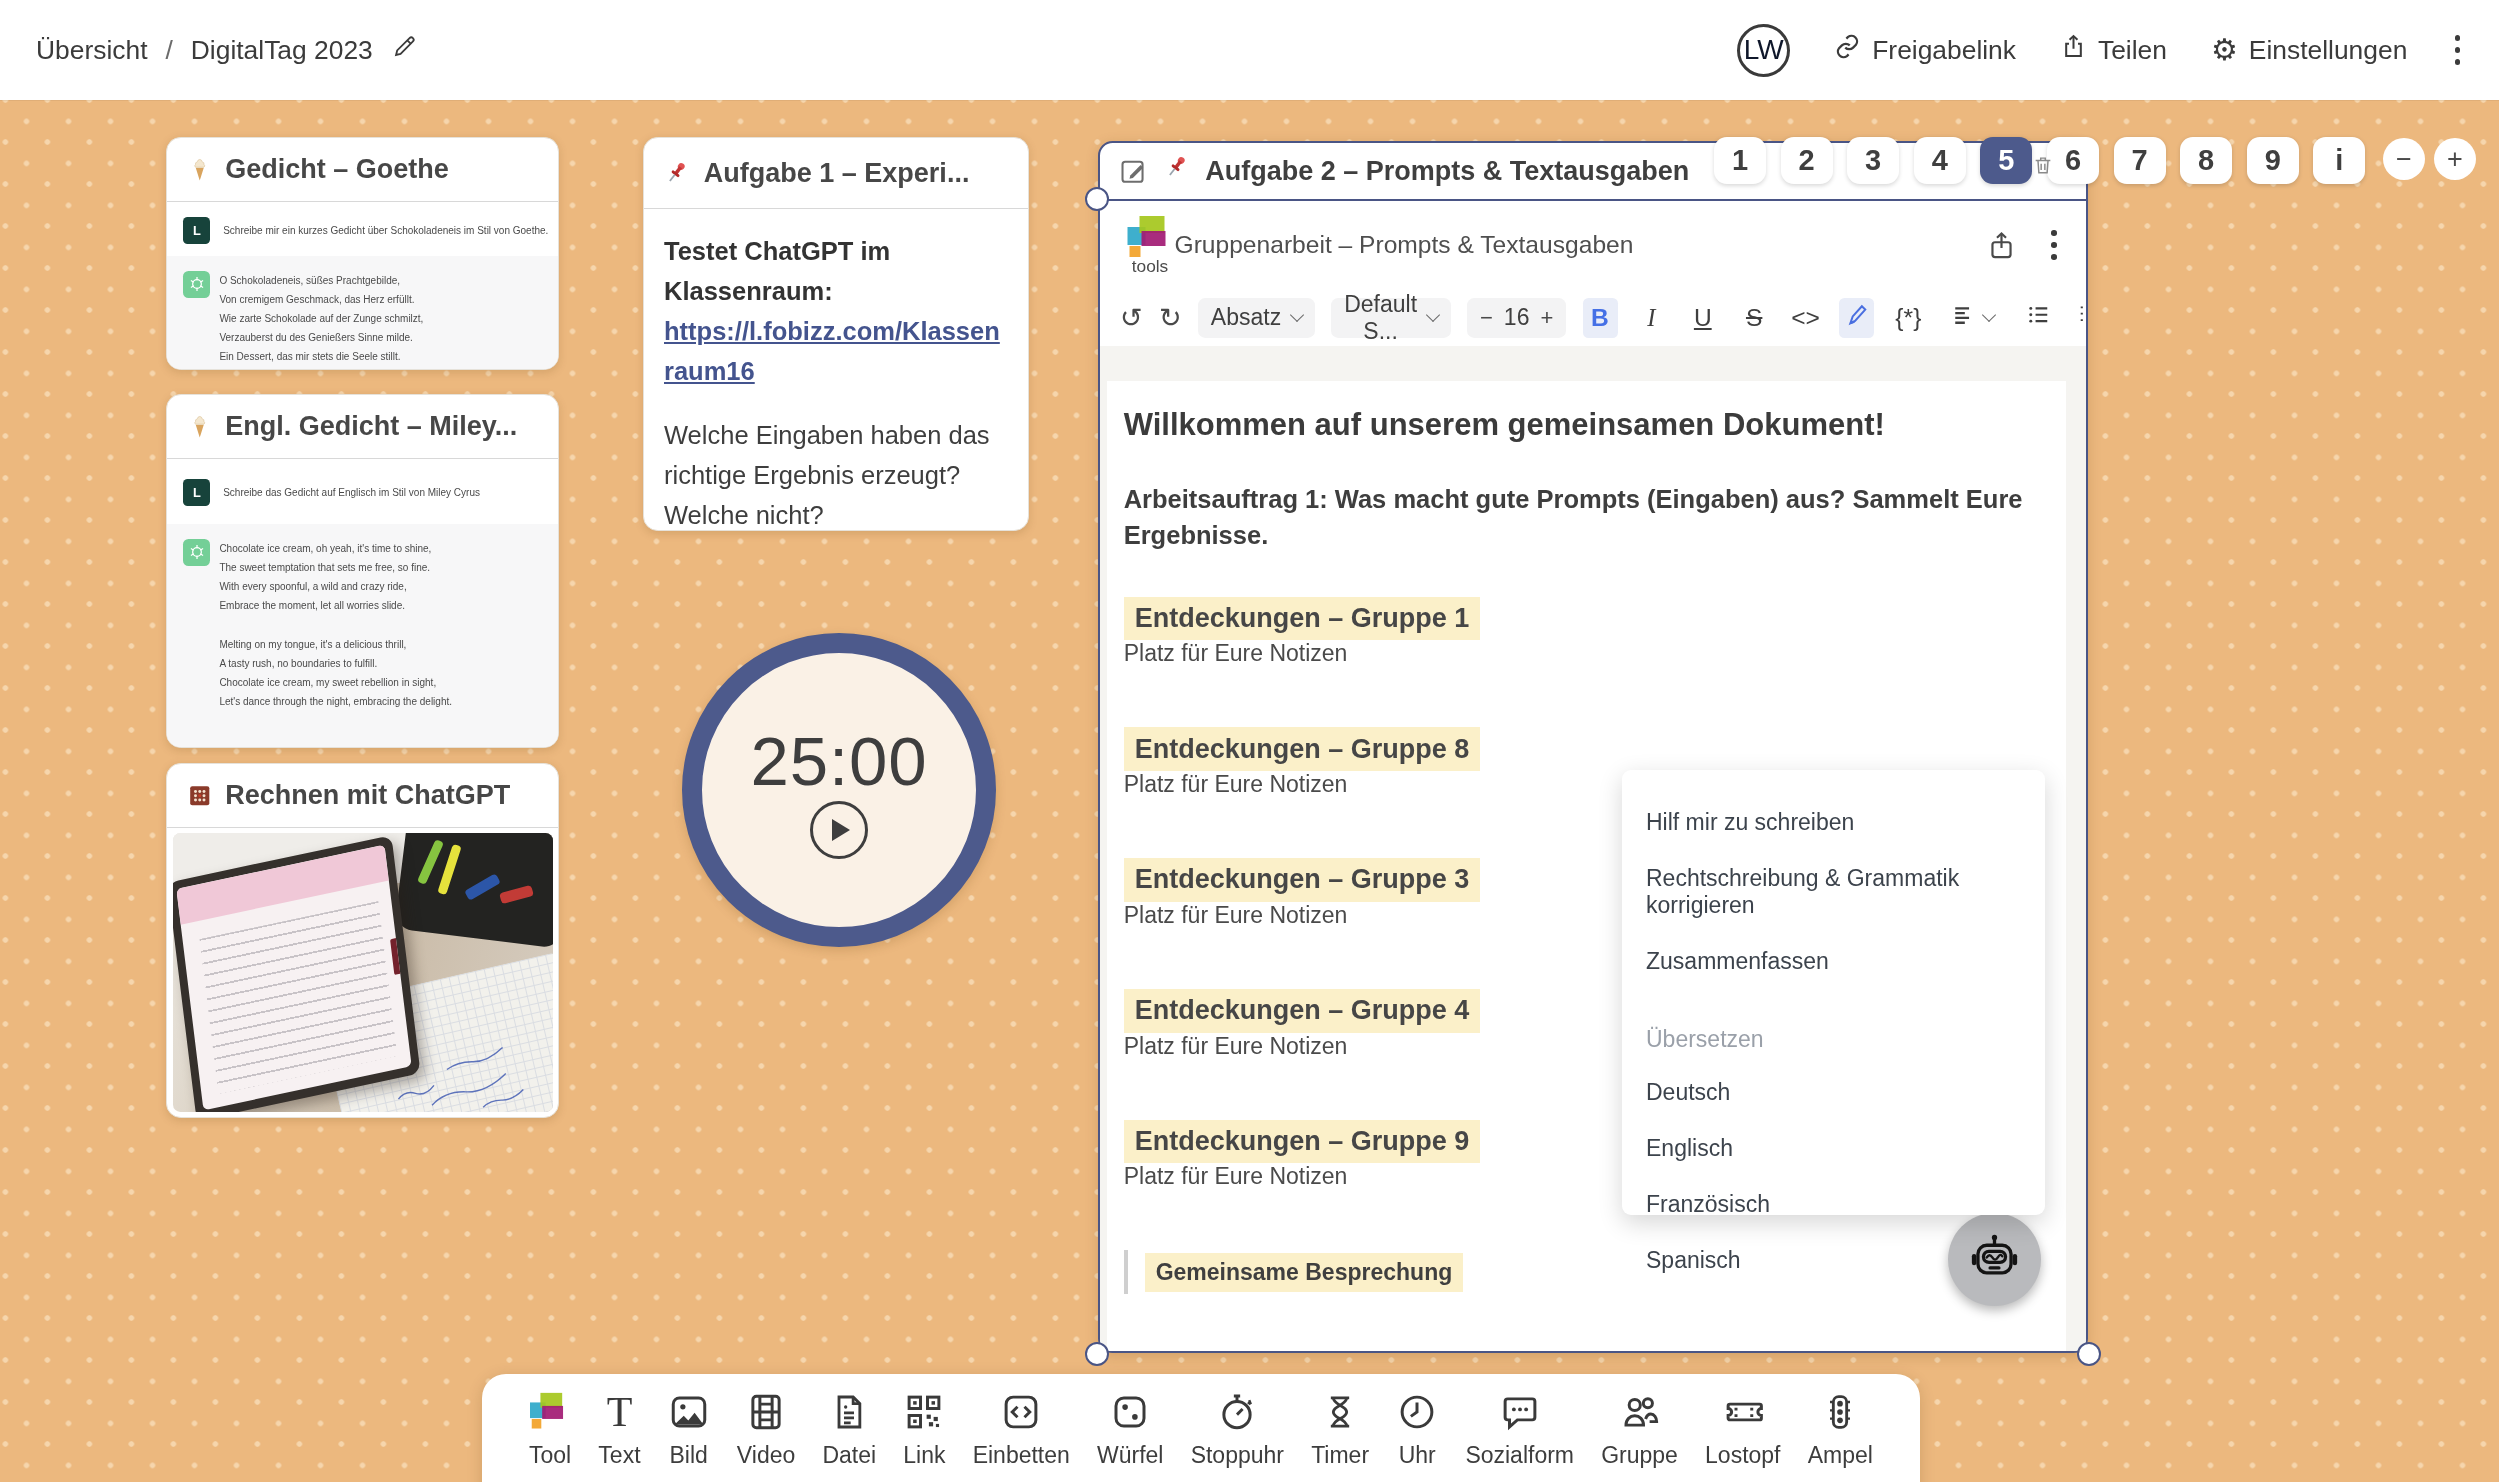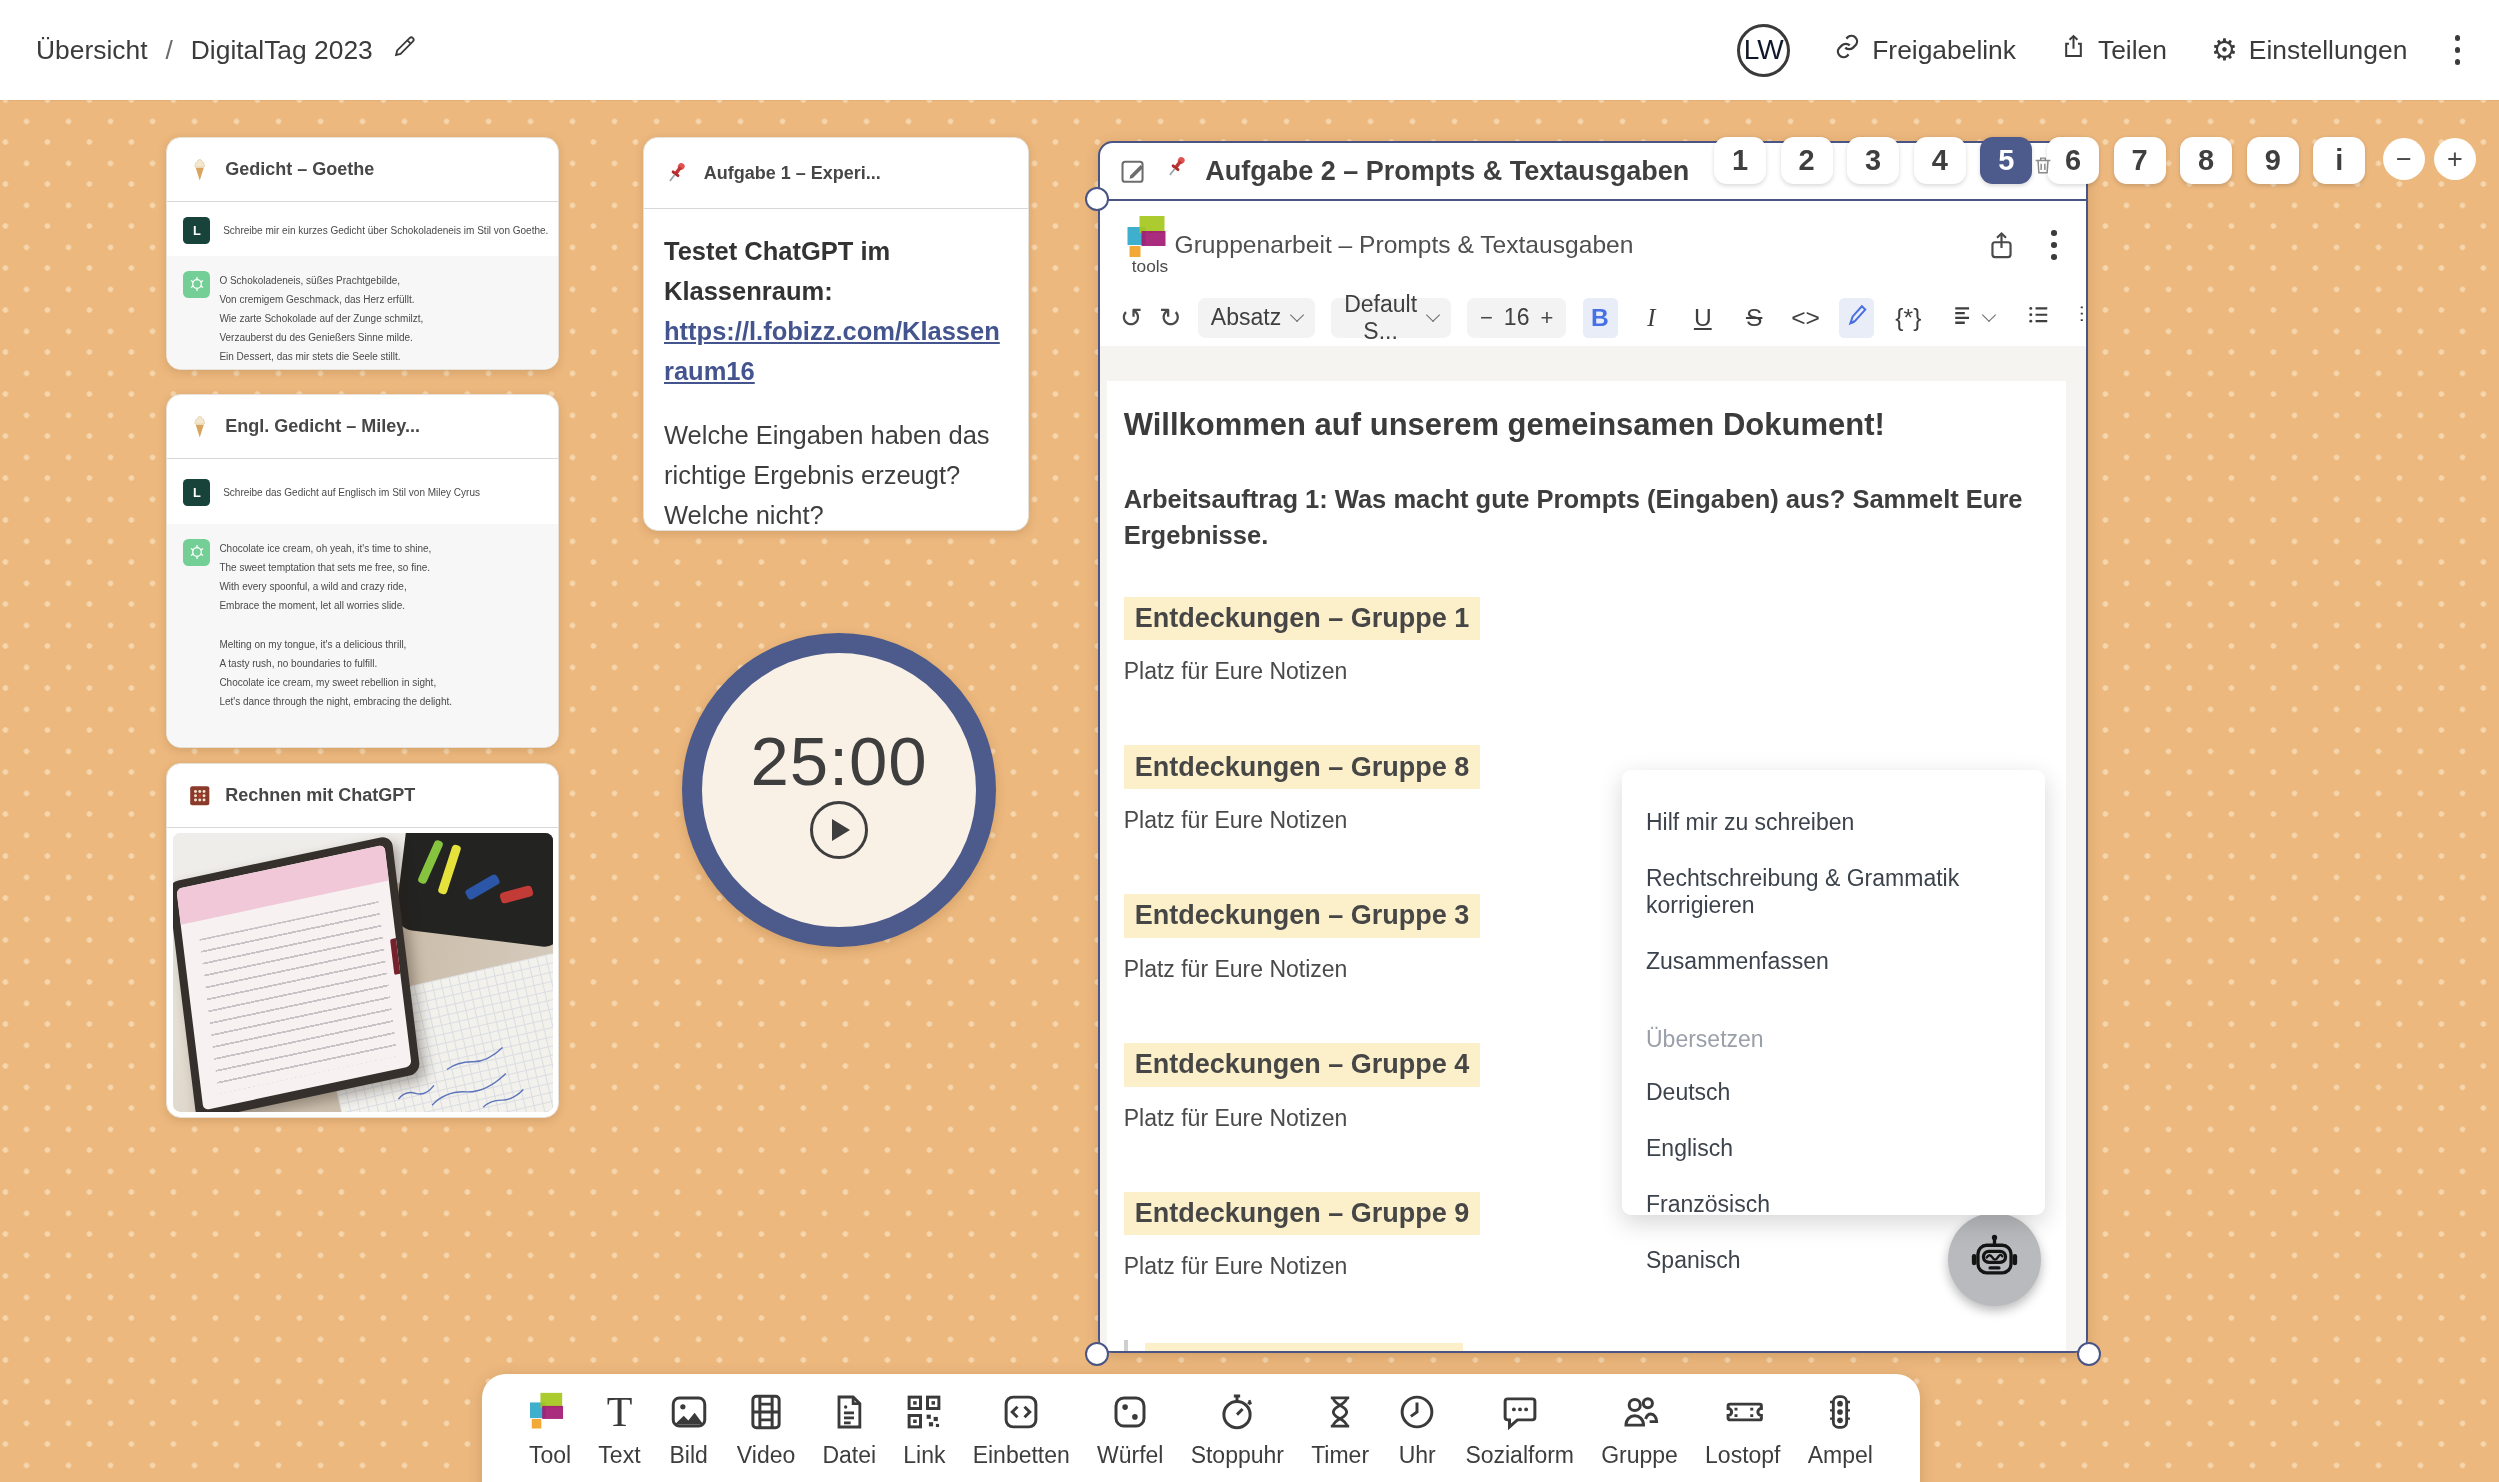--- a/index.html
+++ b/index.html
@@ -22,21 +22,21 @@
   .tb-right{display:flex;align-items:center;gap:44px}
   .avatar{width:53px;height:53px;border:3.2px solid #3a3a3a;border-radius:50%;
     display:flex;align-items:center;justify-content:center;font-size:28px;font-weight:normal;color:#0f172a}
   .gear-glyph{font-size:30px;line-height:1}
   .kebab{display:flex;flex-direction:column;gap:6.4px;padding:3.6px}
   .kebab i{width:5.5px;height:5.5px;border-radius:50%;background:#3b3b3b}
   
   .card{position:absolute;background:#fff;border-radius:14.6px;overflow:hidden;
     box-shadow:0 2.7px 9px rgba(110,70,20,.18);border:0.9px solid #e6e2da}
   .card-header{display:flex;align-items:center;gap:12.8px;padding:0 20px;height:64px;
-    border-bottom:1.8px solid #d8d8d8;font-weight:bold;font-size:18px;color:#474747;flex:none}
+    border-bottom:1.8px solid #d8d8d8;font-weight:bold;font-size:27px;color:#474747;flex:none}
   .card-header .hicon{flex:none;display:flex}
   
   .chat-card{display:flex;flex-direction:column}
   .chat-prompt{display:flex;gap:12.8px;padding:14.6px 5.5px 12.8px 16.4px;align-items:center;background:#fff;flex:none}
   .chat-avatar{width:27px;height:27px;border-radius:4.6px;flex:none;display:flex;align-items:center;justify-content:center}
   .l-avatar{background:#17433b;color:#fff;font-size:12.8px;font-weight:bold}
   .gpt-avatar{background:#74cf97;border-radius:5.5px}
   .chat-text{font-size:10px;color:#4a4a4a;white-space:nowrap;overflow:hidden}
   .chat-response{background:#f7f7f8;flex:1;display:flex;gap:9px;padding:14.6px 9px 11px 16.4px;align-items:flex-start}
   .poem p{font-size:10px;color:#4a4a4a;line-height:19px;white-space:nowrap}
@@ -102,21 +102,21 @@
   .fmt-i{font-style:italic;font-family:"Liberation Serif",serif}
   .fmt-u{text-decoration:underline}
   .fmt-s{text-decoration:line-through}
   .fmt-active{background:#e9edf8}
   .doc-body{flex:1;background:#f5f4f1;padding:35px 20px 0 7.3px;position:relative}
   .page{background:#fff;height:100%;padding:25.5px 36px 0 16.4px}
   .page h1{font-size:31px;color:#3b3b3b;font-weight:bold;margin-bottom:38px}
   .task{font-size:25.5px;font-weight:bold;color:#3e3e3e;line-height:36px;max-width:939px;margin-bottom:44px}
   .group{margin-bottom:60px}
   .group-head{display:inline-block;background:#fbf0c9;padding:6.4px 11px;font-size:27px;font-weight:bold;color:#464646}
-  .group-note{margin-top:18px;font-size:23px;color:#4a4a4a}
+  .group-note{margin-top:0;font-size:23px;color:#4a4a4a}
   .footer-row{display:flex;align-items:center;gap:16.4px;margin-top:3.6px}
   .caret-bar{width:4.6px;height:44px;background:#cfcfcf;flex:none}
   .footer-text{background:#fbf0c9;padding:6.4px 11px;font-size:23px;font-weight:bold;color:#3f3f3f}
   
   .ai-menu{position:absolute;left:522px;top:627px;width:423px;height:445px;background:#fff;border-radius:9px;
     box-shadow:0 7.3px 24px rgba(0,0,0,.16);padding:24px 0 16.4px;display:flex;flex-direction:column;z-index:20}
   .ai-item{padding:14.6px 24px;font-size:23px;color:#3c434c;cursor:pointer;background:none;border:none;text-align:left;font-family:inherit}
   .ai-div{height:0.9px;background:#e8e8e8;margin:12.8px 0}
   .ai-translate{padding:11px 24px;font-size:23px;color:#9aa0a9}
   

